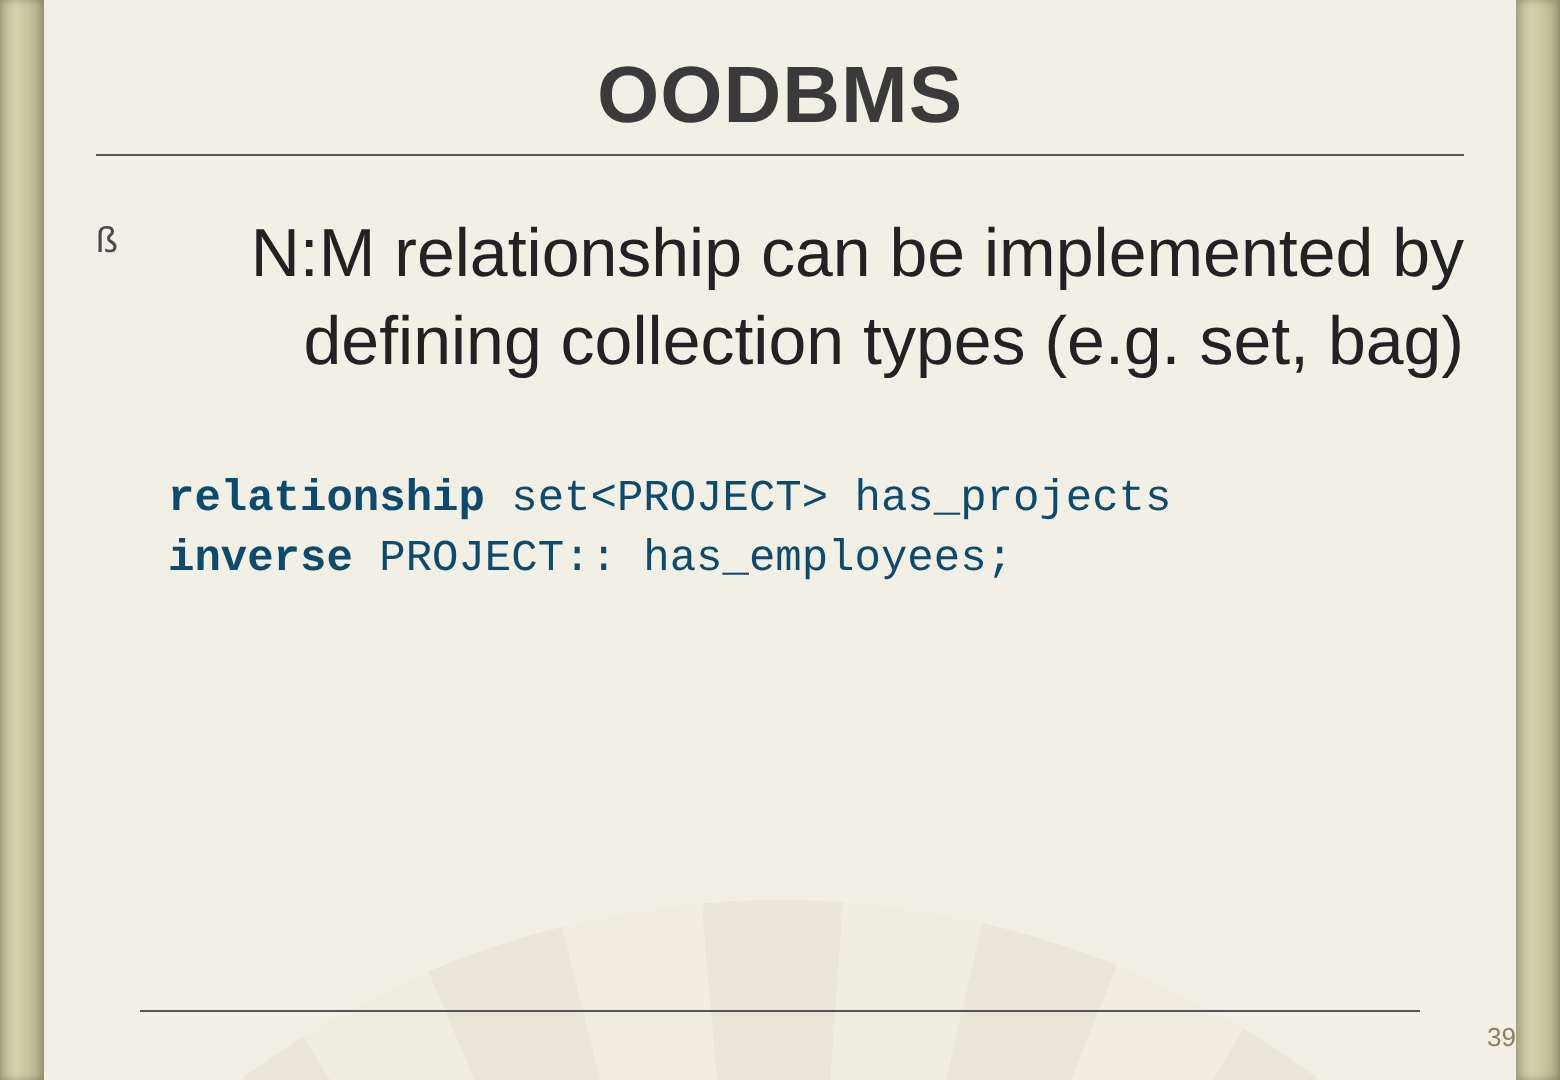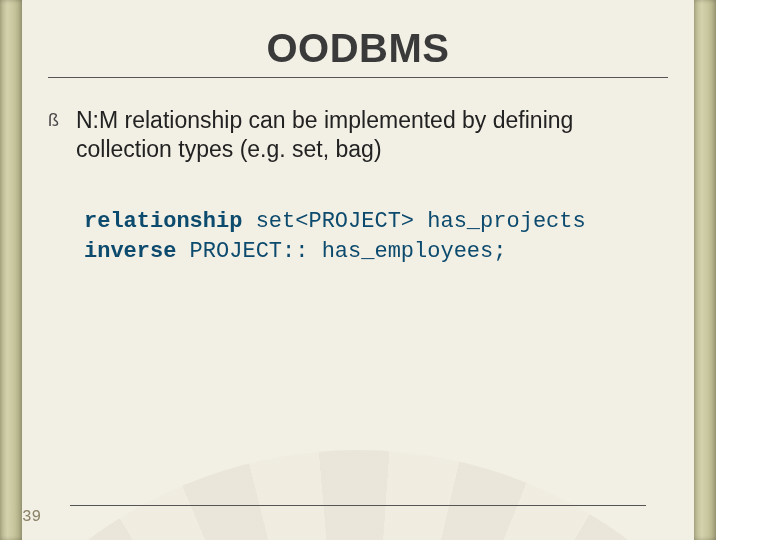--- a/index.html
+++ b/index.html
@@ -5,21 +5,21 @@
   html, body {
     margin: 0;
     padding: 0;
     width: 780px;
     height: 540px;
     overflow: hidden;
     font-family: Arial, Helvetica, sans-serif;
   }
   .slide {
     position: relative;
-    width: 716px;
+    width: 780px;
     height: 540px;
     background: #f2efe4;
     box-sizing: border-box;
   }
   .bg-fan {
     position: absolute;
     left: 50%;
     top: 100%;
     transform: translate(-50%, -10%);
     width: 900px;
@@ -82,23 +82,24 @@
     margin-top: 28px;
   }
   .bullet-icon {
     width: 28px;
     flex: none;
     font-size: 18px;
     color: #4a4a4a;
     padding-top: 4px;
   }
   .bullet-text {
-    font-size: 23px;
+    font-size: 34px;
     line-height: 1.28;
     color: #222;
+    text-align: right;
   }
 
   .code-block {
     font-family: Consolas, "Courier New", monospace;
     font-size: 22px;
     color: #0c4a6e;
     margin-left: 36px;
     margin-top: 42px;
     line-height: 1.35;
     white-space: pre;
@@ -112,24 +113,23 @@
     line-height: 1.6;
     white-space: pre;
   }
   .kw { font-weight: bold; }
 
   .page-num {
     position: absolute;
     left: 0;
     right: 0;
     bottom: 14px;
-    text-align: left;
-    font-size: 16px;
+    text-align: right;
+    font-size: 13px;
     color: #8a8265;
-    font-family: Liberation Mono, monospace;
   }
 </style>
 </head>
 <body>
 
 <div class="slide">
   <div class="bg-fan"></div>
   <div class="sidebar-left"></div>
   <div class="sidebar-right"></div>
 

